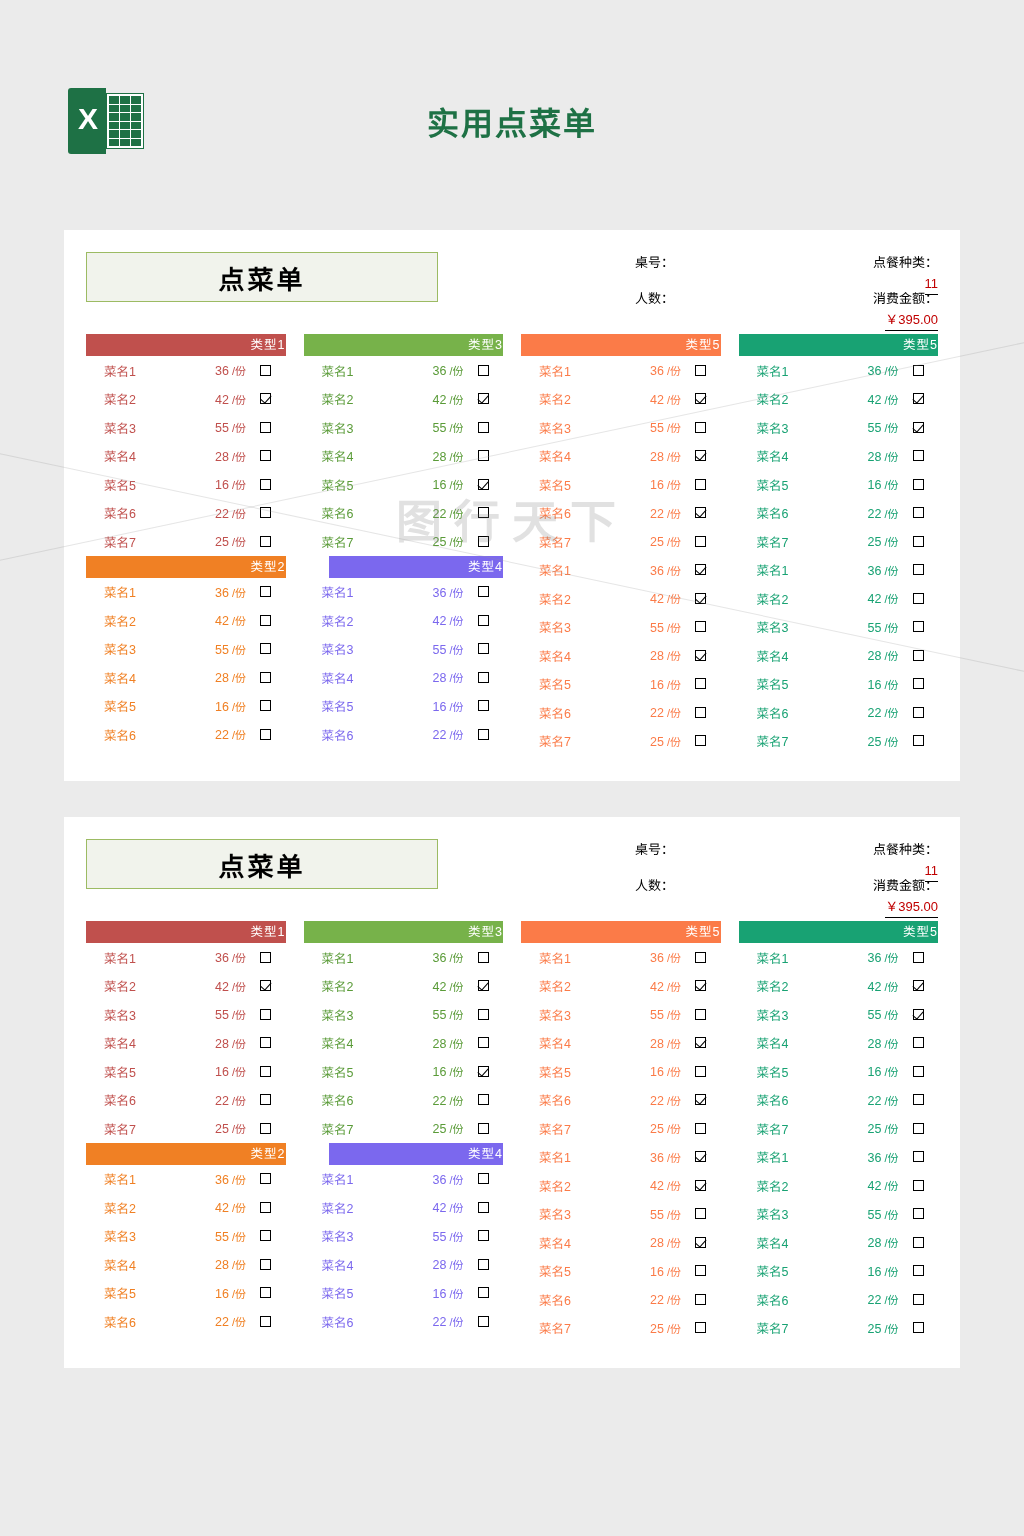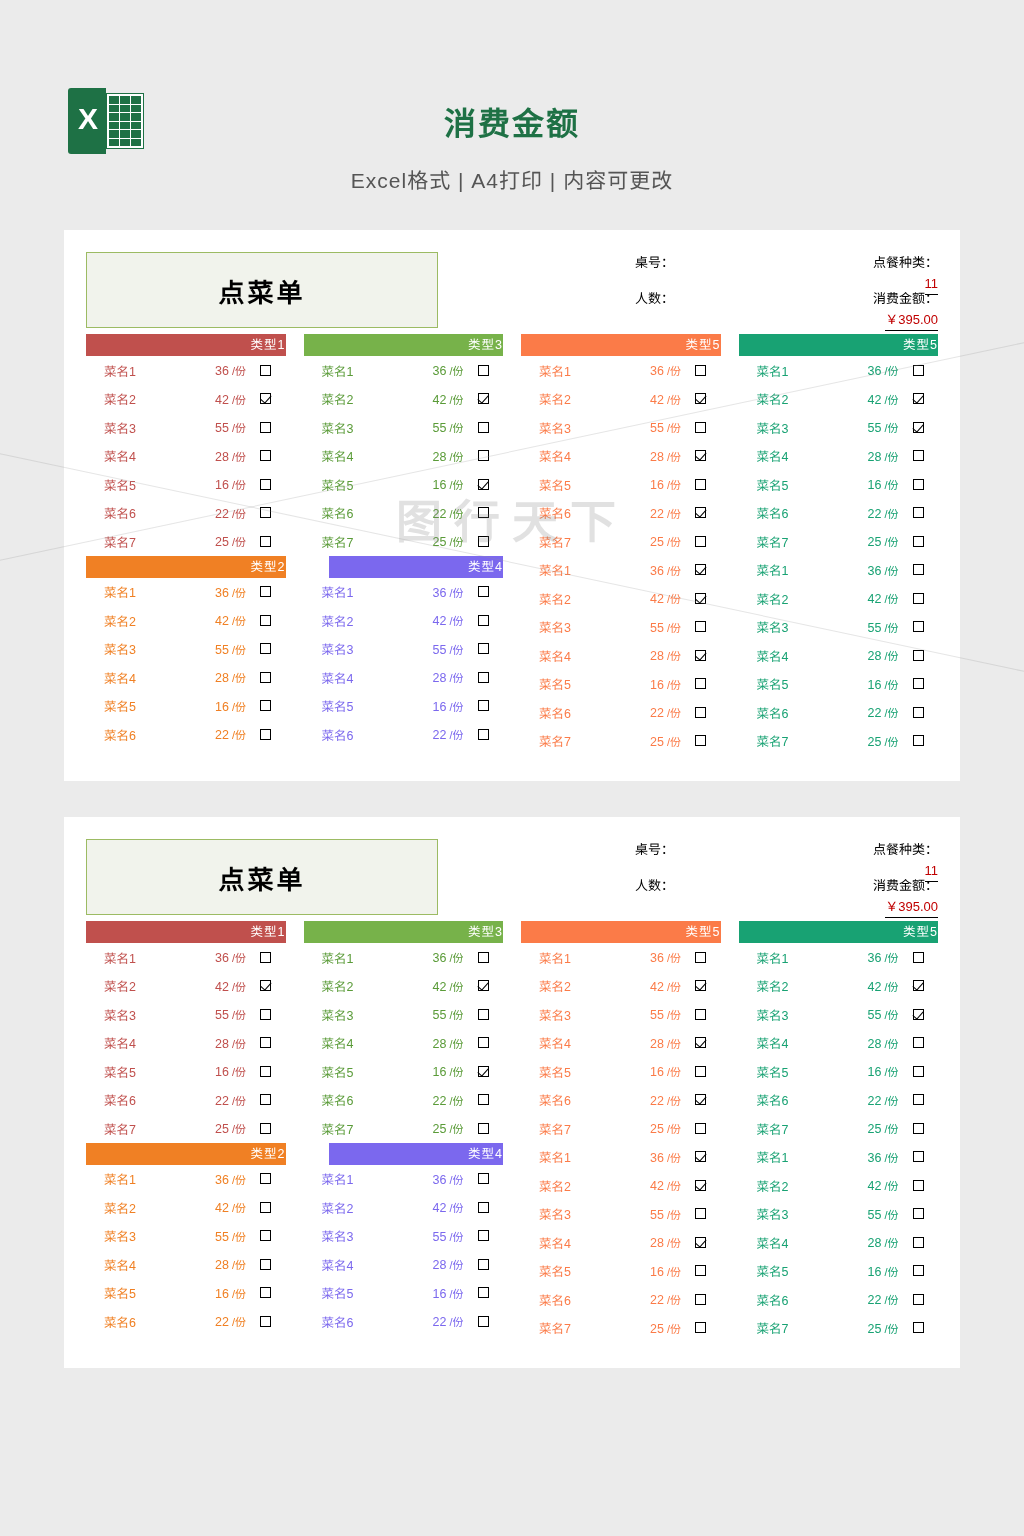--- a/index.html
+++ b/index.html
@@ -92,21 +92,21 @@
   }
   .sheet + .sheet { margin-top: 36px; }
 
   .sheet-top {
     display: flex;
     align-items: flex-start;
     height: 66px;
   }
   .title-box {
     width: 424px;
-    height: 76px;
+    height: 50px;
     border: 1px solid #9cbb63;
     background: #f1f3ec;
     display: flex;
     align-items: center;
     justify-content: center;
     box-sizing: border-box;
   }
   .title-box span {
     font-size: 26px;
     font-weight: bold;
@@ -257,22 +257,21 @@
           <i></i>
           <i></i>
           <i></i>
           <i></i>
           <i></i>
           <i></i>
           <i></i>
           <i></i>
       </div>
     </div>
-    <div class="main-title">消费金额</div>
-    <div class="sub-title">Excel格式 | A4打印 | 内容可更改</div>
+    <div class="main-title">实用点菜单</div>
   </div>
 
   <div id="sheets-container">
       <div class="sheet">
     <div class="sheet-top">
       <div class="title-box">
         <span>点菜单</span>
       </div>
       <div class="info-block">
         <div class="info-col left">

